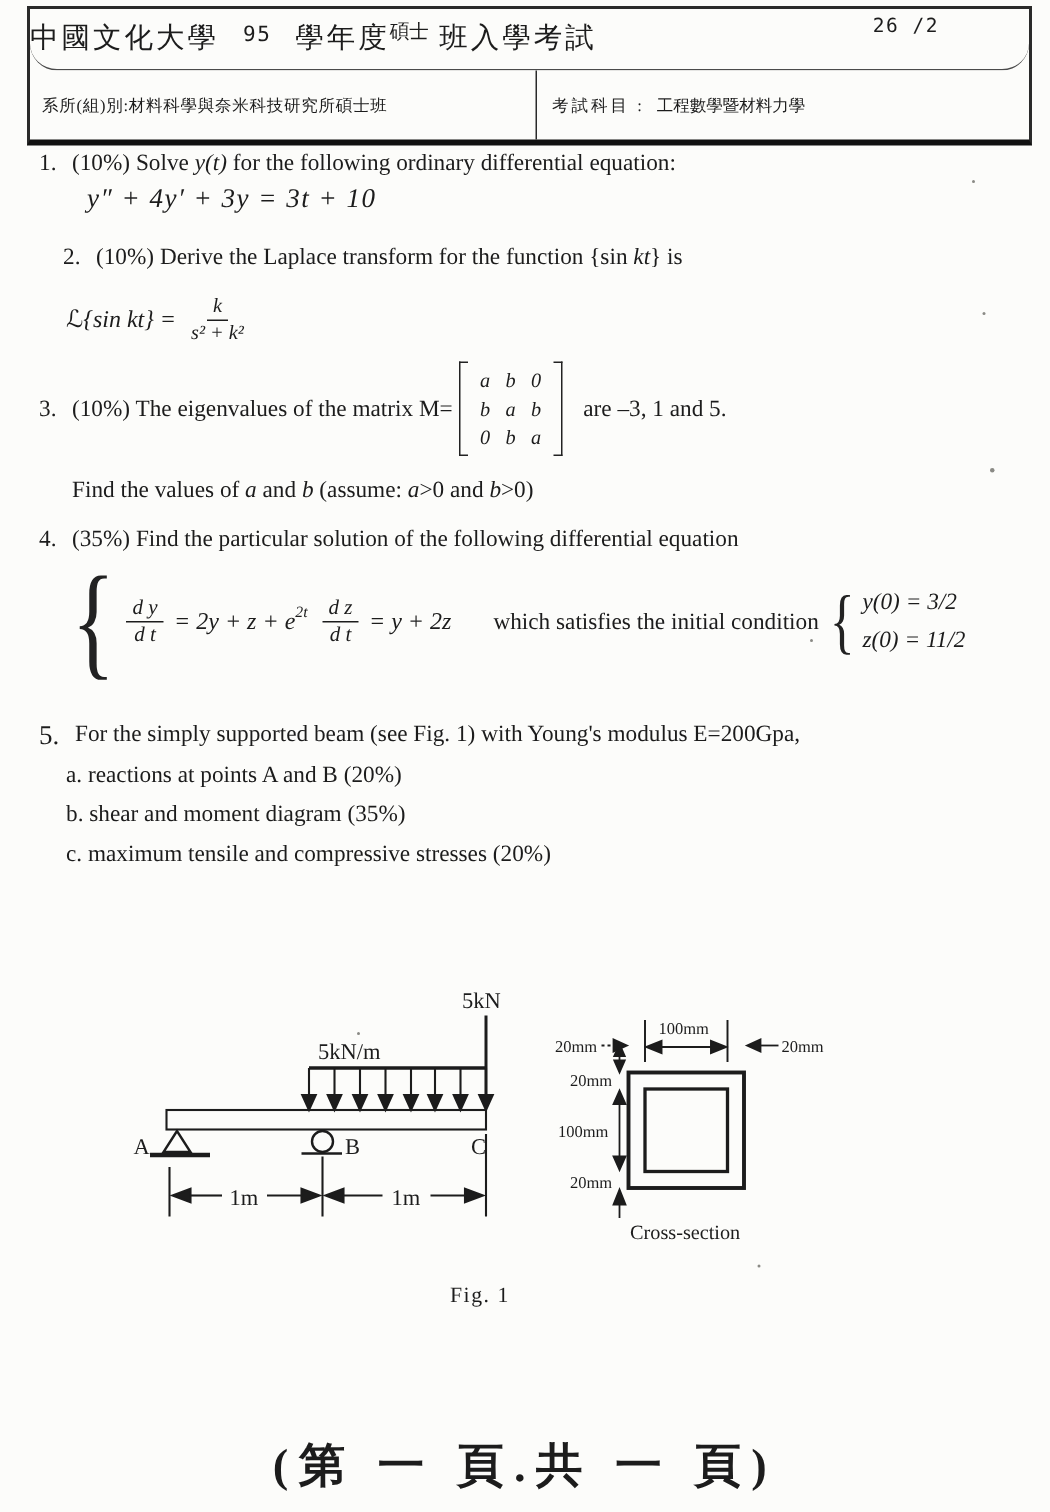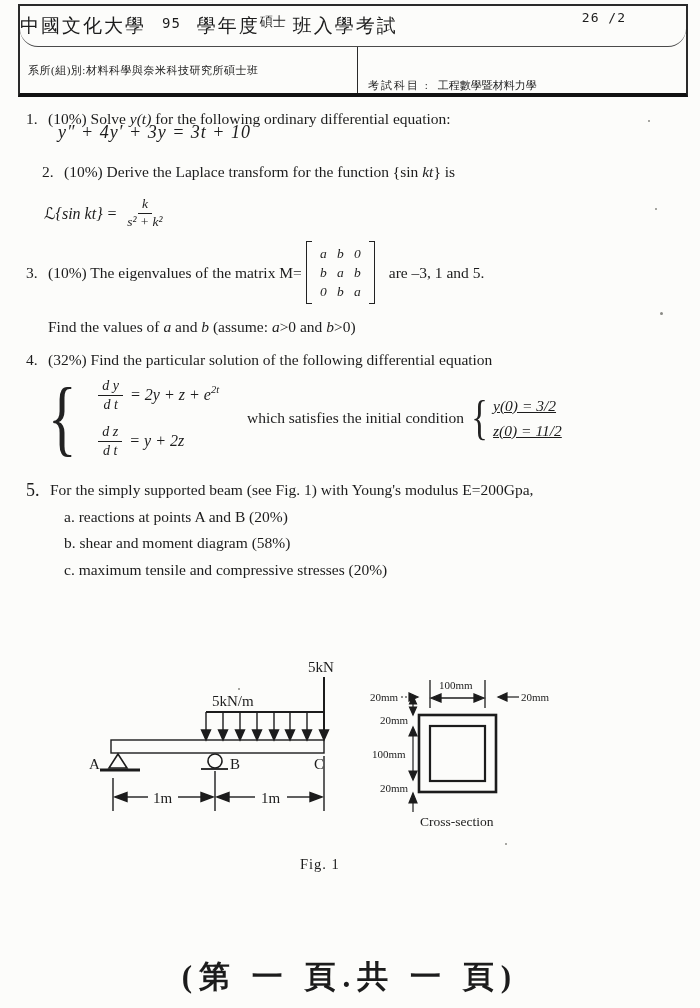--- a/index.html
+++ b/index.html
@@ -23,21 +23,21 @@
   }
   .year-hand{font-family:"DejaVu Sans Mono",monospace;font-size:14px;margin:0 16px;position:relative;top:-4px;letter-spacing:1px;}
   .degree-sup{font-size:13px;position:relative;top:-6px;margin-right:7px;letter-spacing:0;}
   .corner-note{
     position:absolute;right:60px;top:-8px;font-size:13px;
     font-family:"DejaVu Sans Mono",monospace;letter-spacing:1px;
   }
   .info-row{display:flex;height:46px;font-size:11px;}
   .info-cell{display:flex;align-items:center;box-sizing:border-box;}
   .info-left{width:338px;border-right:1.5px solid #2a2a2a;padding-left:8px;letter-spacing:0.5px;}
-  .info-right{flex:1;padding-left:10px;align-items:flex-end;}
+  .info-right{flex:1;padding-left:10px;}
   .subj-label{letter-spacing:2px;margin-right:8px;}
   
   .q{position:absolute;font-size:15.5px;white-space:nowrap;}
   .qnum{display:inline-block;width:22px;}
   .var{font-style:italic;}
   .math{font-style:italic;font-family:"Liberation Serif","DejaVu Serif","DejaVu Sans",serif;}
   .eq{position:absolute;display:flex;align-items:center;}
   .eq1{font-size:18px;letter-spacing:1px;}
   .frac{display:inline-flex;flex-direction:column;align-items:center;line-height:1.25;}
   .fnum{padding:0 4px;border-bottom:1.2px solid #1c1c1c;text-align:center;}
@@ -52,32 +52,32 @@
   .mgrid{
     display:grid;grid-template-columns:repeat(3,17px);grid-auto-rows:19px;
     align-items:center;justify-items:center;
     font-size:13.5px;font-style:italic;padding:3px 3px;
   }
   
   .q4sys{position:absolute;display:flex;align-items:center;white-space:nowrap;}
   .brace{font-weight:100;color:#222;line-height:0.9;transform:scaleX(0.72);}
   .brace-big{font-size:84px;}
   .brace-small{font-size:48px;}
-  .syscol{display:flex;flex-direction:column;gap:10px;margin-left:16px;}
+  .syscol{display:flex;gap:10px;margin-left:2px;}
   .sysrow{display:flex;align-items:center;}
   .sysrow .frac{font-size:14px;margin-right:7px;}
   .sysrow .rhs{font-size:16px;}
   .msup{font-size:10.5px;font-style:italic;position:relative;top:-6px;}
   .midtext{font-size:15.5px;margin-left:28px;margin-right:4px;font-style:normal;}
-  .condcol{display:flex;flex-direction:column;gap:7px;font-size:15.5px;font-style:italic;margin-left:2px;text-decoration:underline;}
+  .condcol{display:flex;flex-direction:column;gap:7px;font-size:15.5px;font-style:italic;margin-left:2px;}
   
   .q5block{position:absolute;font-size:15.5px;line-height:26.5px;white-space:nowrap;}
   .q5num{position:absolute;left:0;top:0;font-size:18px;}
   .q5line{margin-left:24px;}
-  .q5item{margin-left:38px;}
+  .q5item{margin-left:18px;}
   
   svg{font-family:"Liberation Serif","DejaVu Serif",serif;}
   svg text{fill:#1c1c1c;stroke:none;}
   .beam-svg{position:absolute;left:56px;top:650px;}
   .cross-svg{position:absolute;left:368px;top:674px;}
   .fig-caption{position:absolute;left:300px;top:856px;font-size:14.5px;letter-spacing:1px;}
   
   .footer{
     position:absolute;top:956px;left:0;width:100%;text-align:center;
     font-size:31px;font-weight:bold;letter-spacing:7px;white-space:nowrap;
@@ -99,21 +99,21 @@
         <span>系所(組)別</span>
           <span>:材料科學與奈米科技研究所碩士班</span>
       </div>
       <div class="info-cell info-right">
         <span class="subj-label">考試科目 :</span>
           <span>工程數學暨材料力學</span>
       </div>
     </div>
   </div>
 
-  <div class="q" style="top:110px;left:26px">
+  <div class="q" style="top:100px;left:26px">
     <span class="qnum">1.</span><span>(10%) Solve </span><span class="var">y(t)</span><span> for the following ordinary differential equation:</span>
   </div>
   <div class="eq eq1" style="top:122px;left:58px">
     <span class="math">y″ + 4y′ + 3y = 3t + 10</span>
   </div>
 
   <div class="q" style="top:163px;left:42px">
     <span class="qnum">2.</span><span>(10%) Derive the Laplace transform for the function {sin </span><span class="var">kt</span><span>} is</span>
   </div>
   <div class="eq eq2" style="top:196px;left:44px">
@@ -142,21 +142,21 @@
       </span>
       <span class="mbr"></span>
     </span>
     <span style="margin-left:10px">are –3, 1 and 5.</span>
   </div>
   <div class="q" style="top:318px;left:48px">
     <span>Find the values of </span><span class="var">a</span><span> and </span><span class="var">b</span><span> (assume: </span><span class="var">a</span><span>&gt;0 and </span><span class="var">b</span><span>&gt;0)</span>
   </div>
 
   <div class="q" style="top:351px;left:26px">
-    <span class="qnum">4.</span><span>(32%) Find the particular solution of the following differential equation</span>
+    <span class="qnum">4.</span><span>(35%) Find the particular solution of the following differential equation</span>
   </div>
   <div class="q4sys" style="top:377px;left:42px">
     <span class="brace brace-big">{</span>
     <div class="syscol">
       <div class="sysrow">
         <span class="frac math">
           <span class="fnum">d y</span>
           <span class="fden">d t</span>
         </span>
         <span class="math rhs">= 2y + z + e</span>
@@ -175,21 +175,21 @@
     <div class="condcol">
       <div>y(0) = 3/2</div>
       <div>z(0) = 11/2</div>
     </div>
   </div>
 
   <div class="q5block" style="top:477px;left:26px">
     <span class="q5num">5.</span>
     <div class="q5line">For the simply supported beam (see Fig. 1) with Young's modulus E=200Gpa,</div>
     <div class="q5item">a. reactions at points A and B (20%)</div>
-    <div class="q5item">b. shear and moment diagram (58%)</div>
+    <div class="q5item">b. shear and moment diagram (35%)</div>
     <div class="q5item">c. maximum tensile and compressive stresses (20%)</div>
   </div>
 
   <svg class="beam-svg" width="334" height="182" viewBox="0 0 334 182">
 
     <text x="252" y="22" font-size="15">5kN</text>
     <line x1="268" y1="27" x2="268" y2="82" stroke="#1c1c1c" stroke-width="2"></line>
 
     <text x="156" y="56" font-size="15">5kN/m</text>
     <line x1="150" y1="62" x2="268" y2="62" stroke="#1c1c1c" stroke-width="2.2"></line>

